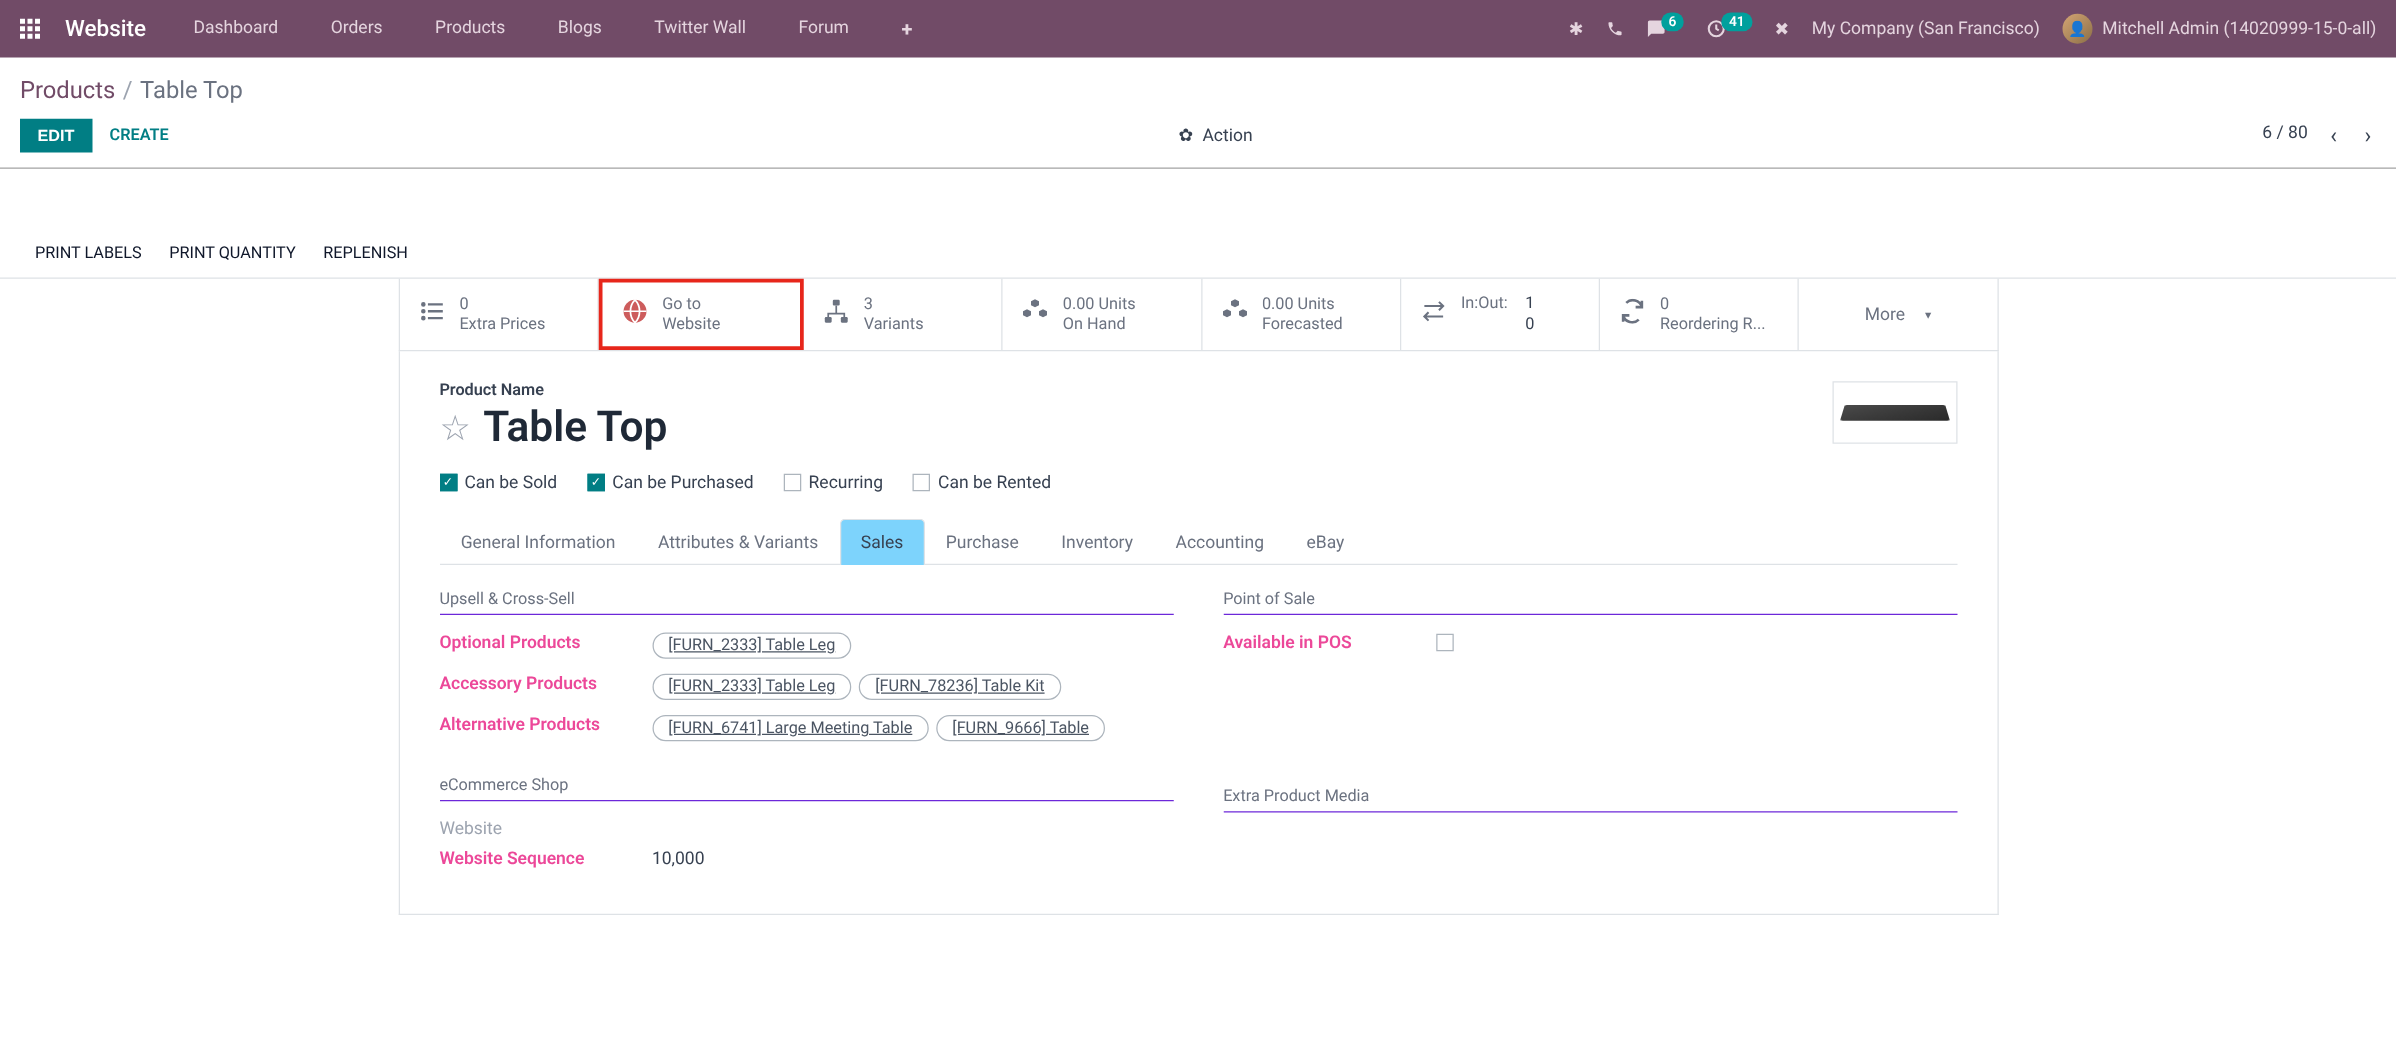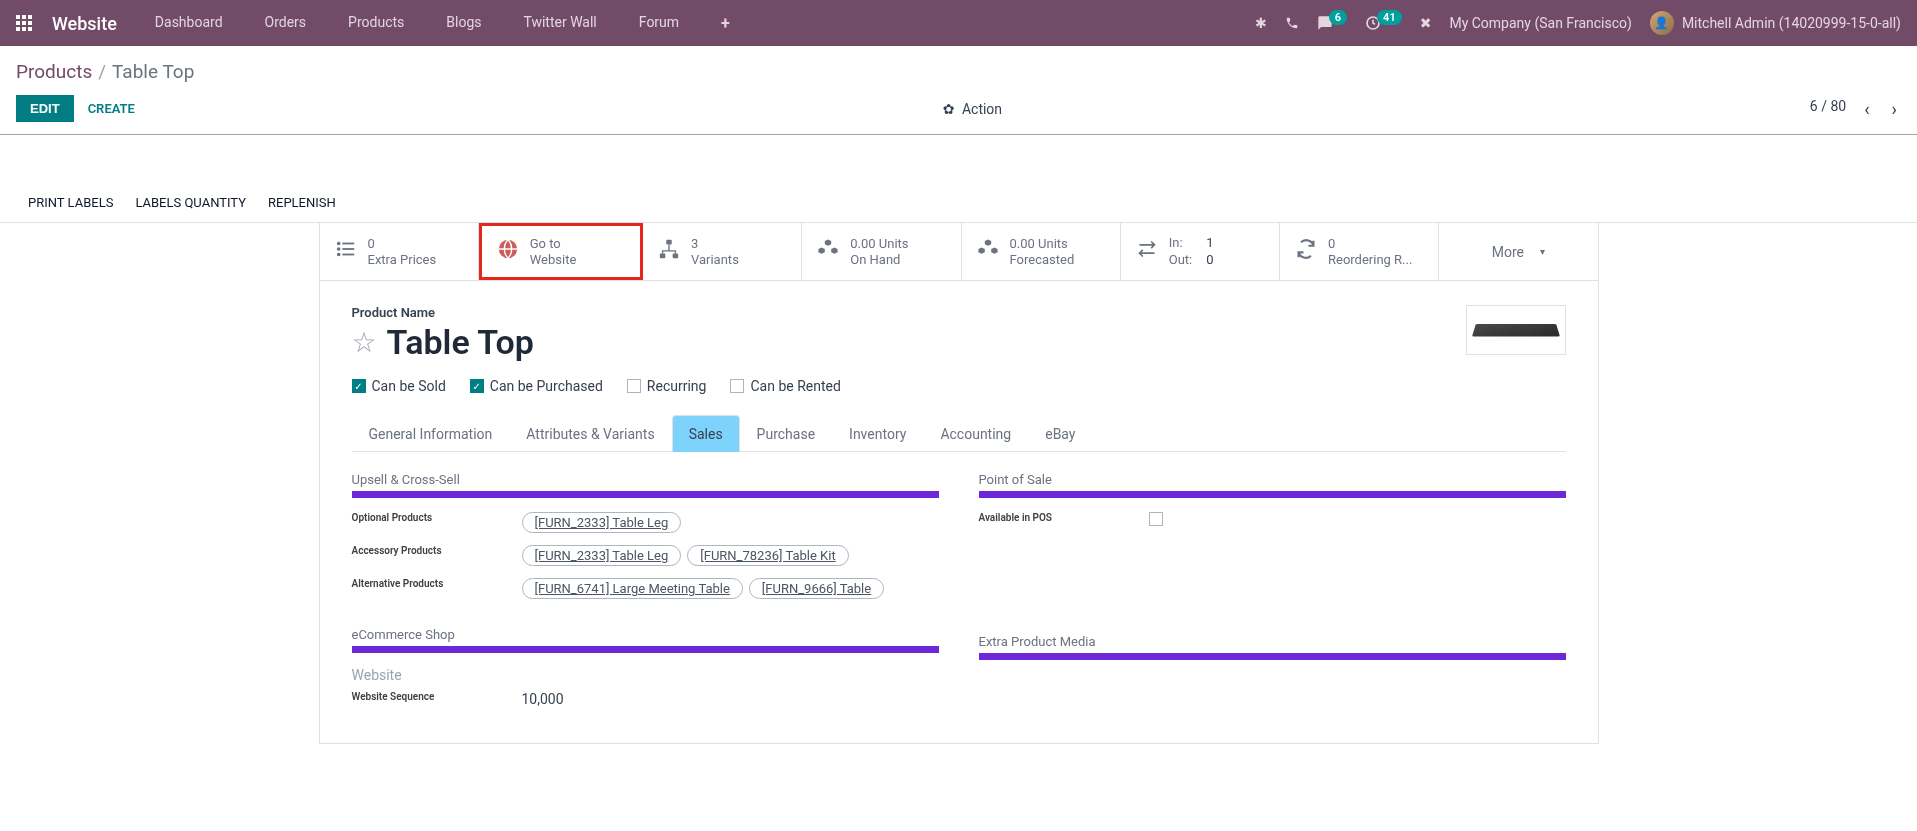--- a/index.html
+++ b/index.html
@@ -45,21 +45,21 @@
 
 .stat-row { display: flex; border: 1px solid #dee2e6; border-top: none; }
 .stat-btn { flex: 1; display: flex; align-items: center; gap: 10px; padding: 10px 14px; border-right: 1px solid #dee2e6; cursor: pointer; min-height: 52px; }
 .stat-btn:last-child { border-right: none; }
 .stat-btn.highlight { border: 3px solid #e7261b; }
 .stat-icon { color: #6b7280; font-size: 20px; width: 24px; text-align: center; flex-shrink: 0; }
 .stat-icon.red { color: #cd5c5c; }
 .stat-text { display: flex; flex-direction: column; line-height: 1.2; font-size: 13px; color: #6b7280; overflow: hidden; }
 .stat-value { font-size: 13px; }
 .stat-two-col { display: flex; gap: 14px; }
-.stat-two-col .labels { display: flex; flex-direction: column; color: #6b7280; font-size: 13px; line-height: 1.3; }
+.stat-two-col .labels { display: flex; flex-direction: row; color: #6b7280; font-size: 13px; line-height: 1.3; }
 .stat-two-col .vals { display: flex; flex-direction: column; font-size: 13px; line-height: 1.3; }
 .more-btn { justify-content: center; color: #6b7280; }
 
 
 .sheet { border: 1px solid #dee2e6; border-top: none; padding: 24px 32px; }
 .title-row { display: flex; justify-content: space-between; align-items: flex-start; margin-bottom: 16px; }
 .title-block .label { font-size: 13px; color: #374151; margin-bottom: 2px; display: block; font-weight:600;}
 .title-line { display: flex; align-items: center; gap: 10px; }
 .star { font-size: 28px; color: #9ca3af; cursor: pointer; }
 .product-title { font-size: 34px; font-weight: 600; color: #1f2937; }
@@ -73,23 +73,23 @@
 .checkbox.checked { background: #017e84; border-color: #017e84; }
 
 
 .tabs { display: flex; border-bottom: 1px solid #dee2e6; margin-bottom: 20px; }
 .tab { padding: 10px 16px; color: #6b7280; cursor: pointer; font-size: 14px; border: 1px solid transparent; border-bottom: none; position: relative; top: 1px; }
 .tab.active { color: #374151; border-color: #dee2e6; background: #7dd3fc; border-radius: 4px 4px 0 0; }
 
 
 .columns { display: flex; gap: 40px; }
 .col { flex: 1; }
-.section-header { border-bottom: 7px solid #6d28d9; padding-bottom: 4px; margin-bottom: 14px; font-size: 13px; color: #6b7280; }
+.section-header { border-bottom: 1px solid #6d28d9; padding-bottom: 4px; margin-bottom: 14px; font-size: 13px; color: #6b7280; }
 .field-row { display: flex; margin-bottom: 12px; }
-.field-label { width: 170px; font-weight: 600; font-size: 10px; color: #404040; flex-shrink: 0; }
+.field-label { width: 170px; font-weight: 600; font-size: 14px; color: #ec4899; flex-shrink: 0; }
 .field-value { flex: 1; display: flex; flex-wrap: wrap; gap: 6px; align-items: center; }
 .tag { border: 1px solid #adb5bd; border-radius: 14px; padding: 2px 12px; font-size: 13px; color: #4b5563; text-decoration: underline; }
 .muted-label { color: #9ca3af; font-size: 14px; margin-bottom: 8px; }
 .pos-check { width: 14px; height: 14px; border: 1px solid #adb5bd; display: inline-block; }
 </style>
 </head>
 <body>
 
 <div class="navbar">
   <div class="apps-icon">
@@ -157,21 +157,21 @@
   </div>
   <div class="pager">
     <span>6 / 80</span>
     <span class="arrow">‹</span>
     <span class="arrow">›</span>
   </div>
 </div>
 
 <div class="action-row">
   <span class="action-link">PRINT LABELS</span>
-  <span class="action-link">LABELS QUANTITY</span>
+  <span class="action-link">PRINT QUANTITY</span>
   <span class="action-link">REPLENISH</span>
 </div>
 
 <div class="content">
 
 <div class="stat-row">
   <div class="stat-btn">
     <span class="stat-icon">
       <svg width="22" height="22" viewBox="0 0 24 24" fill="none" stroke="currentColor" stroke-width="2">
             <line x1="8" y1="6" x2="21" y2="6"></line>

